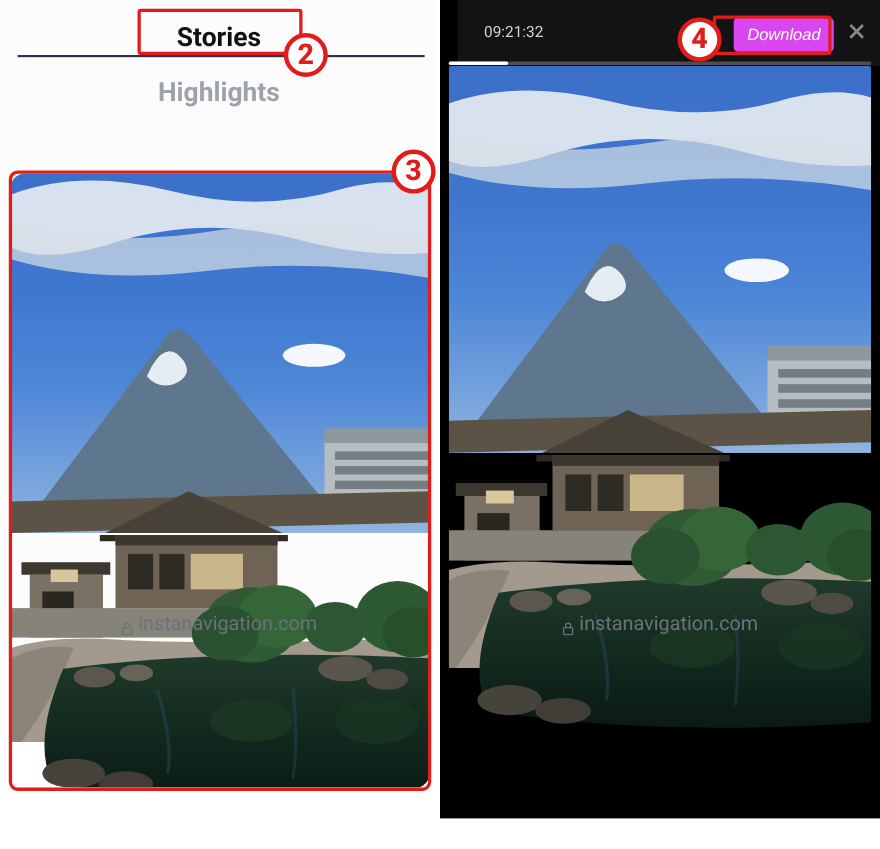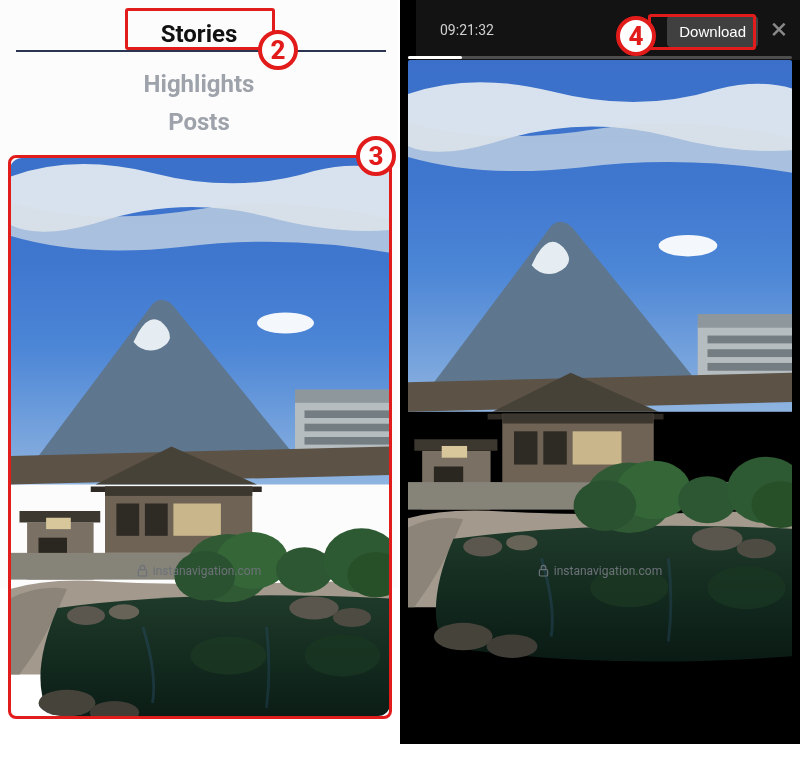--- a/index.html
+++ b/index.html
@@ -72,24 +72,24 @@
     border-radius: 12px;
     overflow: hidden;
     box-shadow: 0 0 0 1px rgba(0,0,0,0.04);
   }
 
   
   .urlbar {
     position: absolute;
     bottom: 10px; left: 0; width: 100%;
     text-align: center;
-    font-size: 12px;
+    font-size: 18px;
     color: #6d7278;
     display: flex;
-    align-items: flex-start;
+    align-items: flex-end;
     justify-content: center;
     gap: 5px;
   }
   .lock-icon { width: 11px; height: 13px; }
 
   
   .viewer-backdrop {
     position: absolute;
     top: 0; left: 0; width: 100%; height: 744px;
     background: #000;
@@ -121,28 +121,29 @@
     background: rgba(255,255,255,0.25);
     border-radius: 2px;
   }
   .viewer-progress-fill {
     width: 14%; height: 100%;
     background: #fff; border-radius: 2px;
   }
   .download-btn {
     position: absolute;
     top: 16px; right: 42px;
-    background: #404040;
+    background: #d946ef;
     color: #fff;
     border: none;
     border-radius: 4px;
     padding: 7px 12px;
     font-size: 15px;
     font-weight: 500;
     cursor: pointer;
+    font-style: italic;
   }
   .close-x {
     position: absolute;
     top: 18px; right: 8px;
     width: 26px; height: 26px;
     color: #888;
     font-size: 30px;
     line-height: 22px;
     text-align: center;
     cursor: pointer;
@@ -241,21 +242,20 @@
       <path d="M 270 510 Q 275 555 270 595" stroke="#2a4f6d" stroke-width="3" fill="none" opacity="0.35"></path>
     </g>
   </defs>
 </svg>
 
 <div class="panel panel-left">
   <div class="tabs">
     <div class="tab-row"><span class="tab active">Stories</span></div>
     <div class="underline"></div>
     <div class="tab-row" style="margin-top:14px;"><span class="tab inactive">Highlights</span></div>
-    <div class="tab-row"><span class="tab inactive">Posts</span></div>
   </div>
 
   <div class="thumb">
     <svg class="scene-svg" viewBox="0 0 400 620" preserveAspectRatio="xMidYMid slice">
       <use href="#scene"></use>
     </svg>
   </div>
 
   <div class="urlbar">
     <svg class="lock-icon" viewBox="0 0 12 14">

